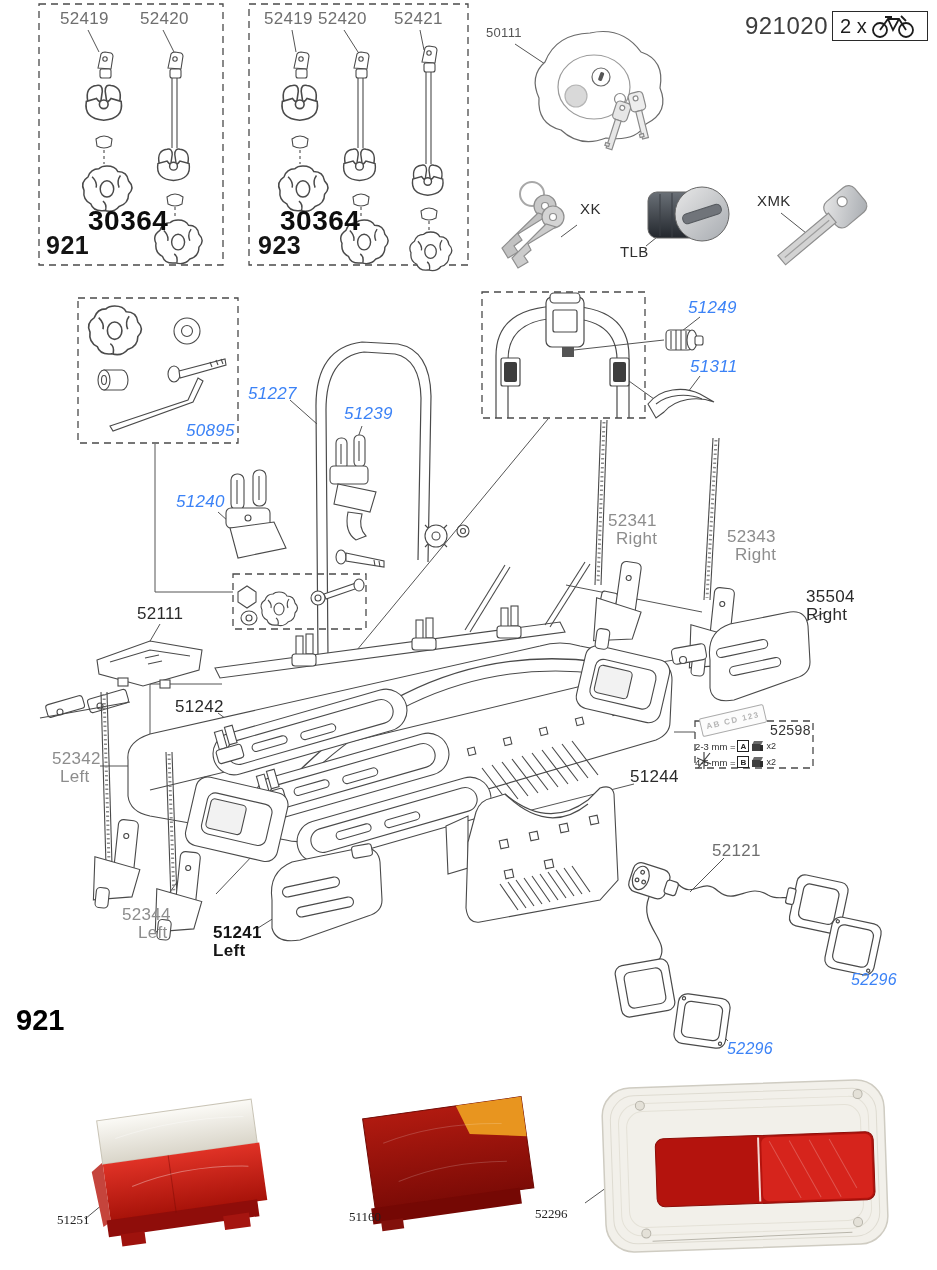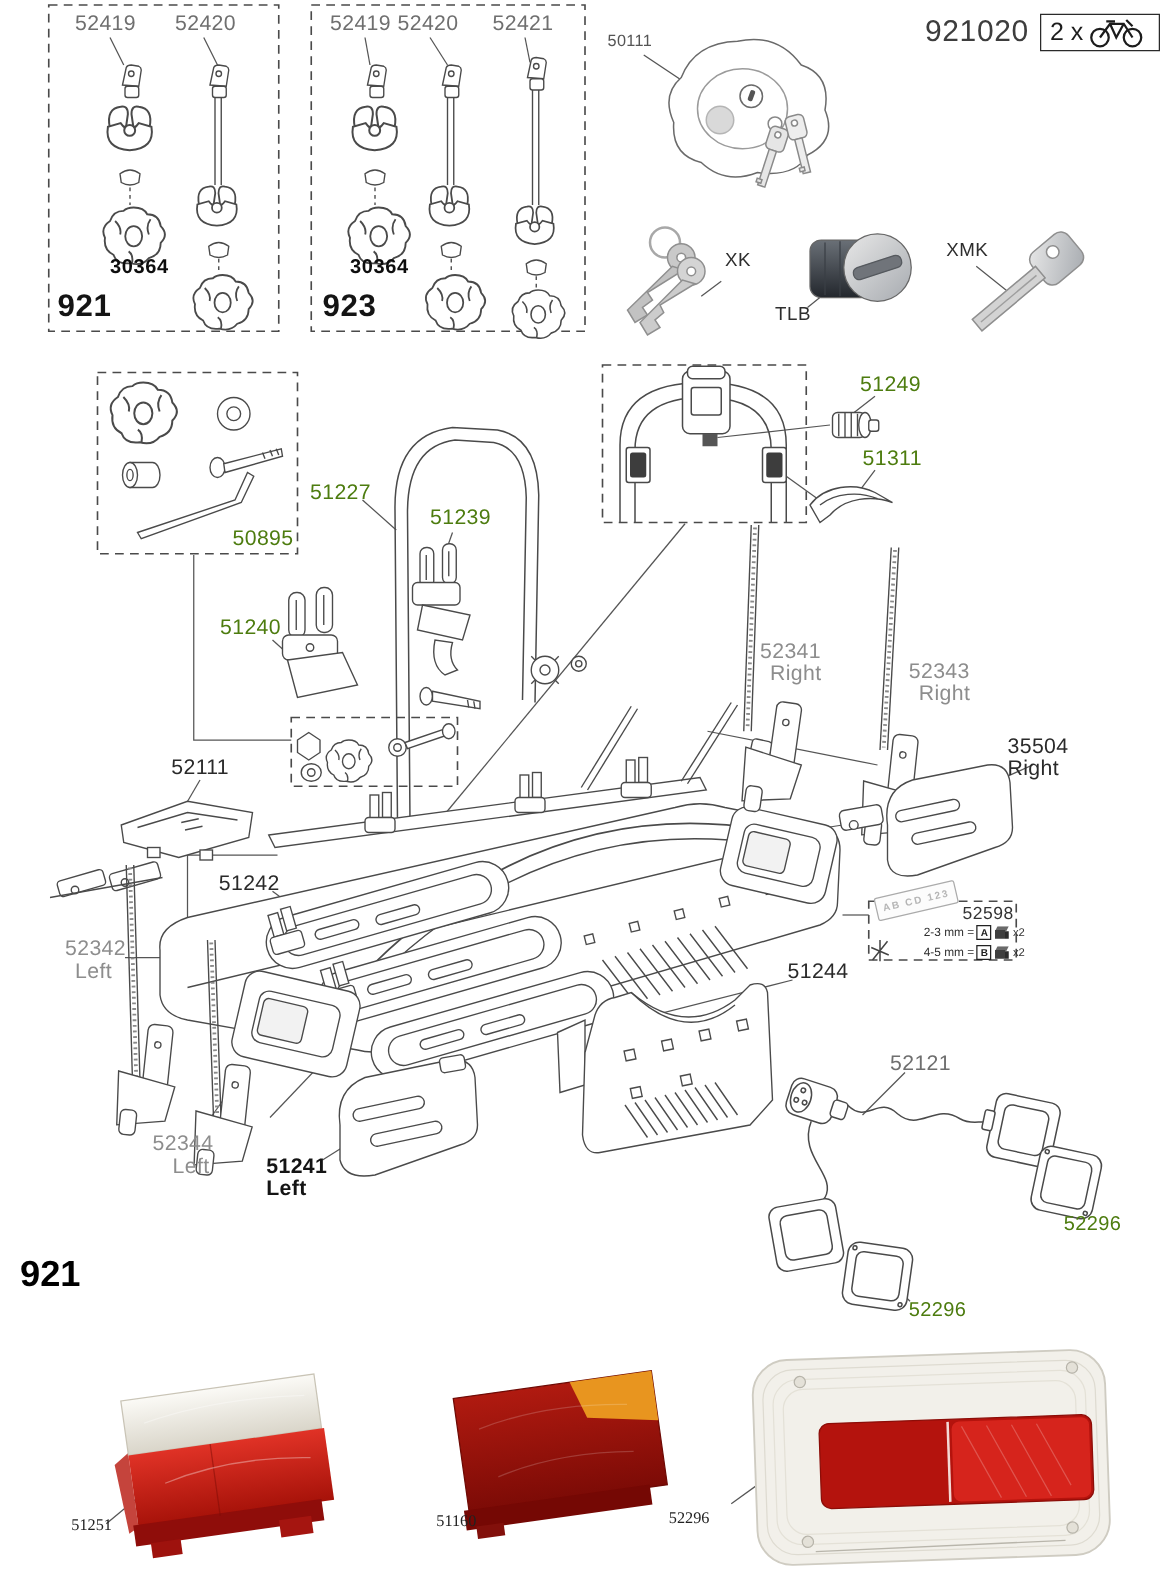--- a/index.html
+++ b/index.html
@@ -1,44 +1,44 @@
 <!DOCTYPE html>
 <html><head>
 <meta charset="utf-8">
 <style>
   html,body{margin:0;padding:0;background:#fff;}
   .stage{position:relative;width:937px;height:1270px;background:#ffffff;overflow:hidden;
          font-family:"Liberation Sans",sans-serif;}
   .stage svg.art{position:absolute;left:0;top:0;}
   .lbl{position:absolute;font-size:17px;color:#6f6f6f;letter-spacing:.3px;white-space:nowrap;line-height:1.05;}
   .lbl.sm{font-size:13px;color:#555;}
-  .lbl.dark{color:#4d7c0f;}
+  .lbl.dark{color:#3b82f6;font-style:italic;}
   .lbl.light{color:#8d8d8d;}
   .lbl.black{color:#2a2a2a;}
   .lbl.boldblk{color:#141414;font-weight:bold;}
-  .bag{position:absolute;font-size:16px;font-weight:bold;color:#0d0d0d;letter-spacing:.5px;}
+  .bag{position:absolute;font-size:28px;font-weight:bold;color:#0d0d0d;letter-spacing:.5px;}
   .kitnum{position:absolute;font-size:25px;font-weight:bold;color:#141414;letter-spacing:.5px;}
   .keylbl{position:absolute;font-size:15px;color:#2e2e2e;letter-spacing:.4px;}
   .bottomkit{position:absolute;font-size:29px;font-weight:bold;color:#000;}
   .photolbl{position:absolute;font-family:Liberation Serif, serif;font-size:13px;color:#222;}
   
   .cap-row{position:absolute;left:740px;display:flex;align-items:center;height:32px;}
-  .cap-code{width:88px;font-size:24px;color:#3d3d3d;font-weight:500;
+  .cap-code{width:88px;text-align:right;font-size:24px;color:#3d3d3d;font-weight:500;
             letter-spacing:.5px;padding-right:4px;}
   .cap-box{width:96px;height:30px;border:1.6px solid #2a2a2a;display:flex;align-items:center;
            background:#fff;padding-left:7px;box-sizing:border-box;}
   .cap-qty{font-size:20px;color:#1d1d1d;font-weight:500;margin-right:4px;}
   
   .fitnum{position:absolute;font-size:14px;color:#333;font-weight:500;letter-spacing:.4px;}
   .plate{position:absolute;left:700px;top:711px;width:64px;height:17px;background:#fcfcfc;
          border:1px solid #ababab;border-radius:2px;transform:rotate(-13deg);
          display:flex;align-items:center;justify-content:center;font-size:8px;font-weight:bold;
          color:#b5b5b5;letter-spacing:1.5px;}
-  .fk-row{position:absolute;left:739px;width:92px;display:flex;align-items:center;
-          justify-content:flex-start;gap:2px;height:14px;}
+  .fk-row{position:absolute;left:684px;width:92px;display:flex;align-items:center;
+          justify-content:flex-end;gap:2px;height:14px;}
   .fk-range{font-size:9.5px;color:#2f2f2f;font-weight:500;}
   .fk-letter{width:10px;height:10px;border:1.4px solid #222;font-size:8px;font-weight:bold;
              color:#222;display:flex;align-items:center;justify-content:center;}
   .fk-qty{font-size:9px;color:#333;font-weight:500;}
   .twoline2{padding-left:8px;}
 </style>
 </head>
 <body>
 
 <div class="stage">

